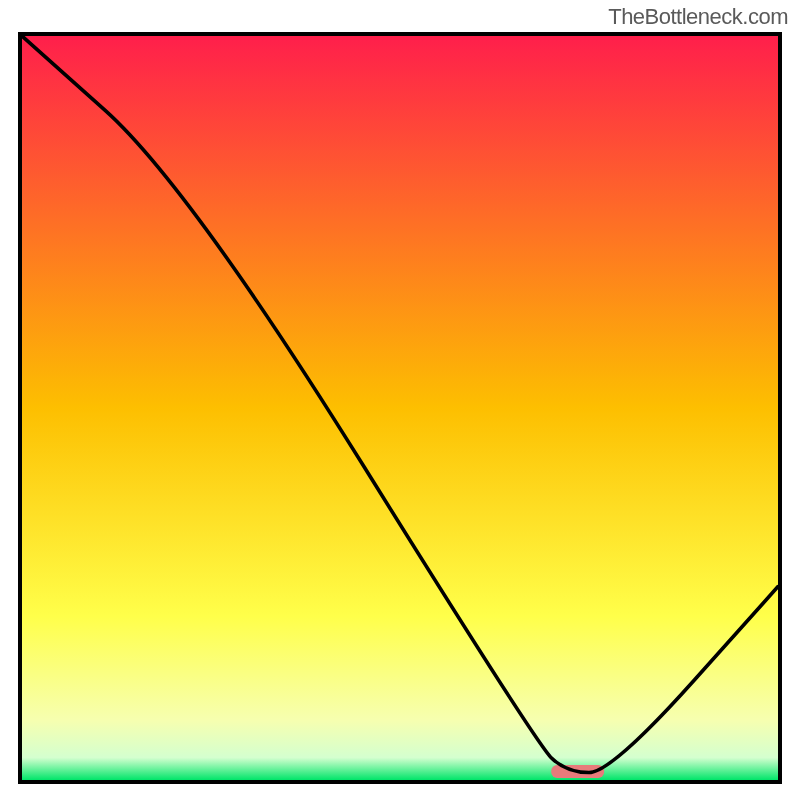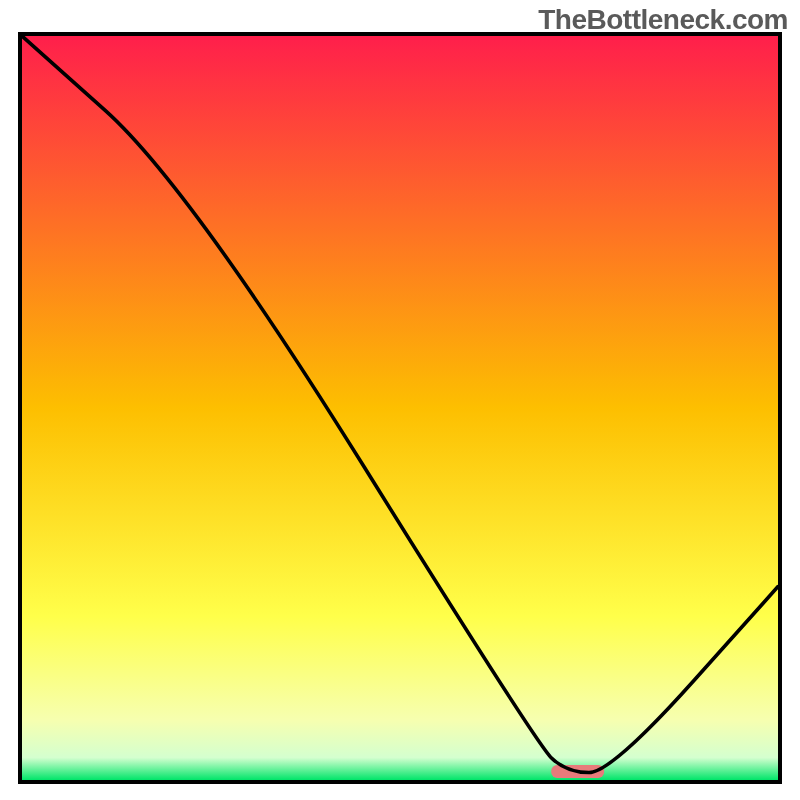--- a/index.html
+++ b/index.html
@@ -7,22 +7,22 @@
     padding: 0;
     width: 800px;
     height: 800px;
     background: #ffffff;
     font-family: Arial, Helvetica, sans-serif;
   }
   .watermark {
     position: absolute;
     top: 4px;
     right: 12px;
-    font-size: 28px;
-    font-weight: 700;
+    font-size: 22px;
+    font-weight: 400;
     color: #5a5a5a;
     letter-spacing: -0.5px;
     text-align: center;
   }
   .chart-frame {
     position: absolute;
     top: 32px;
     left: 18px;
     width: 764px;
     height: 752px;

